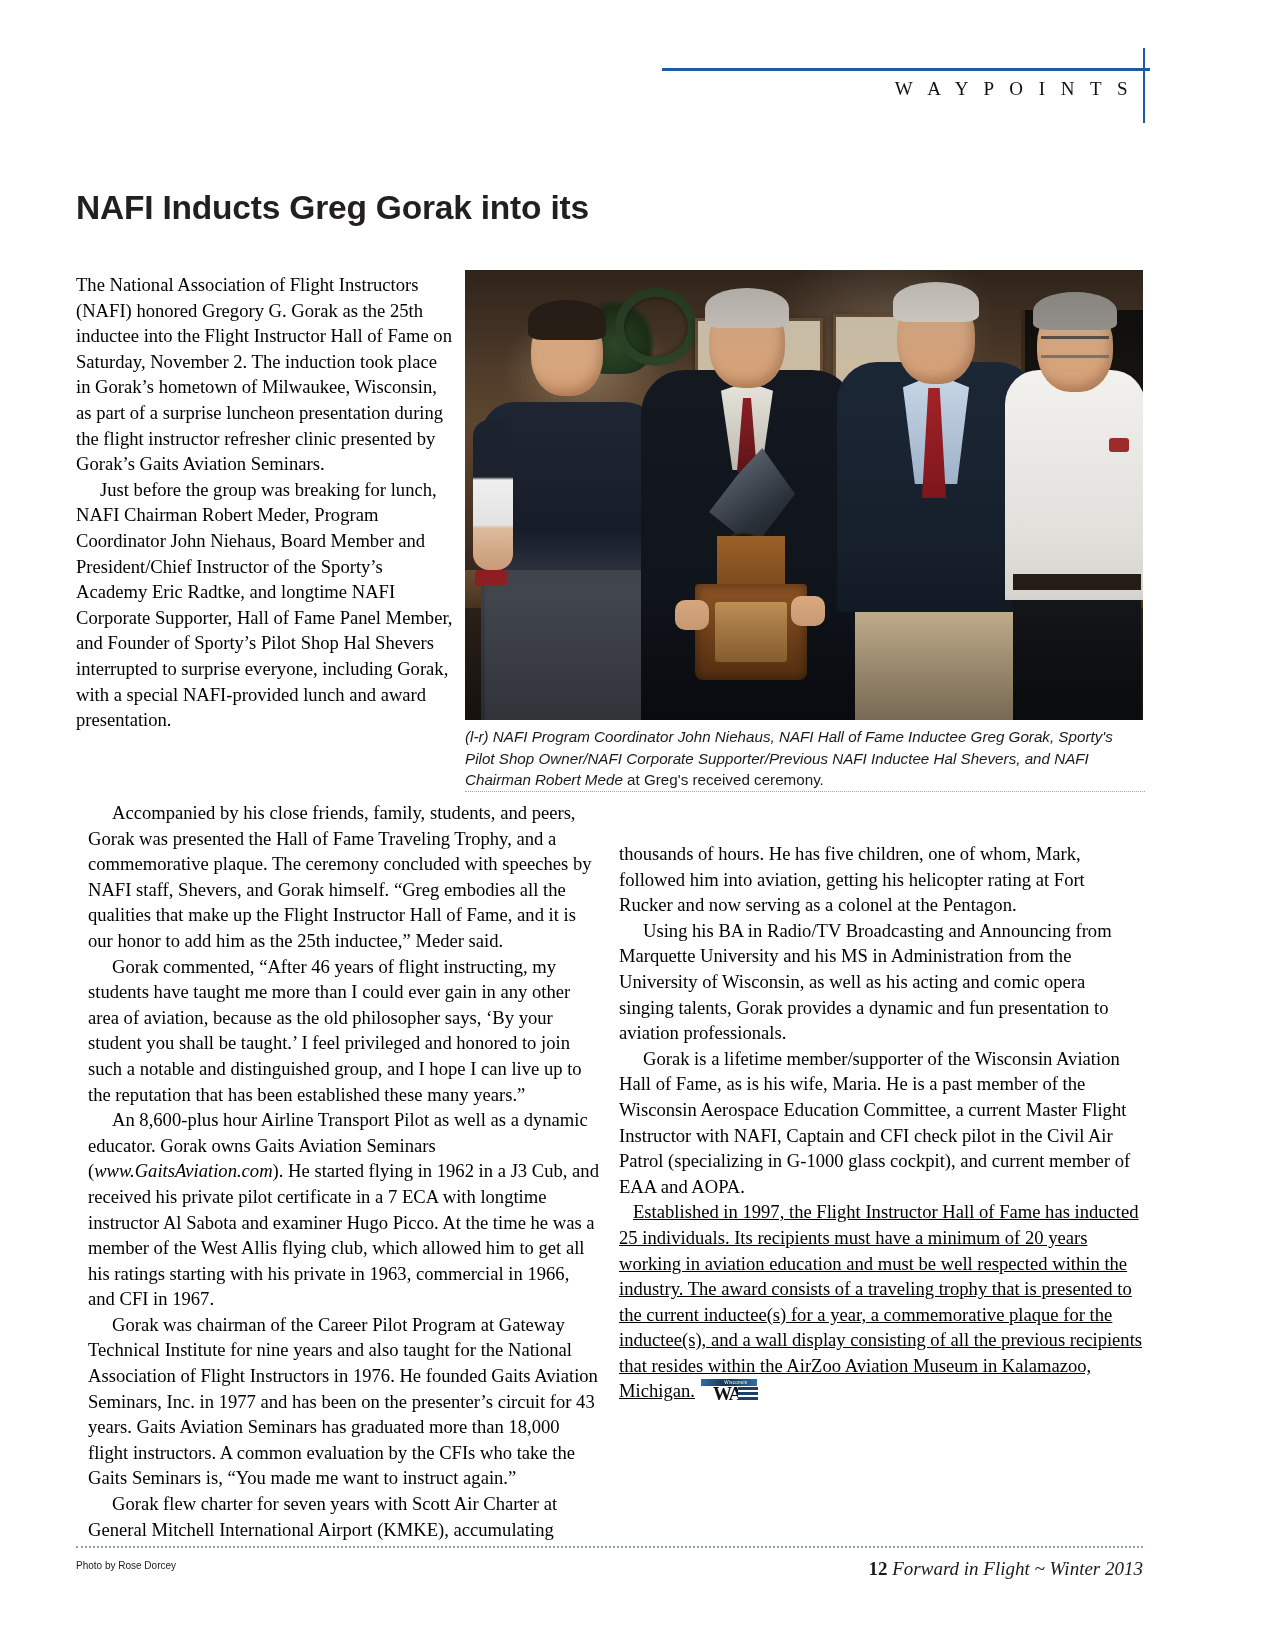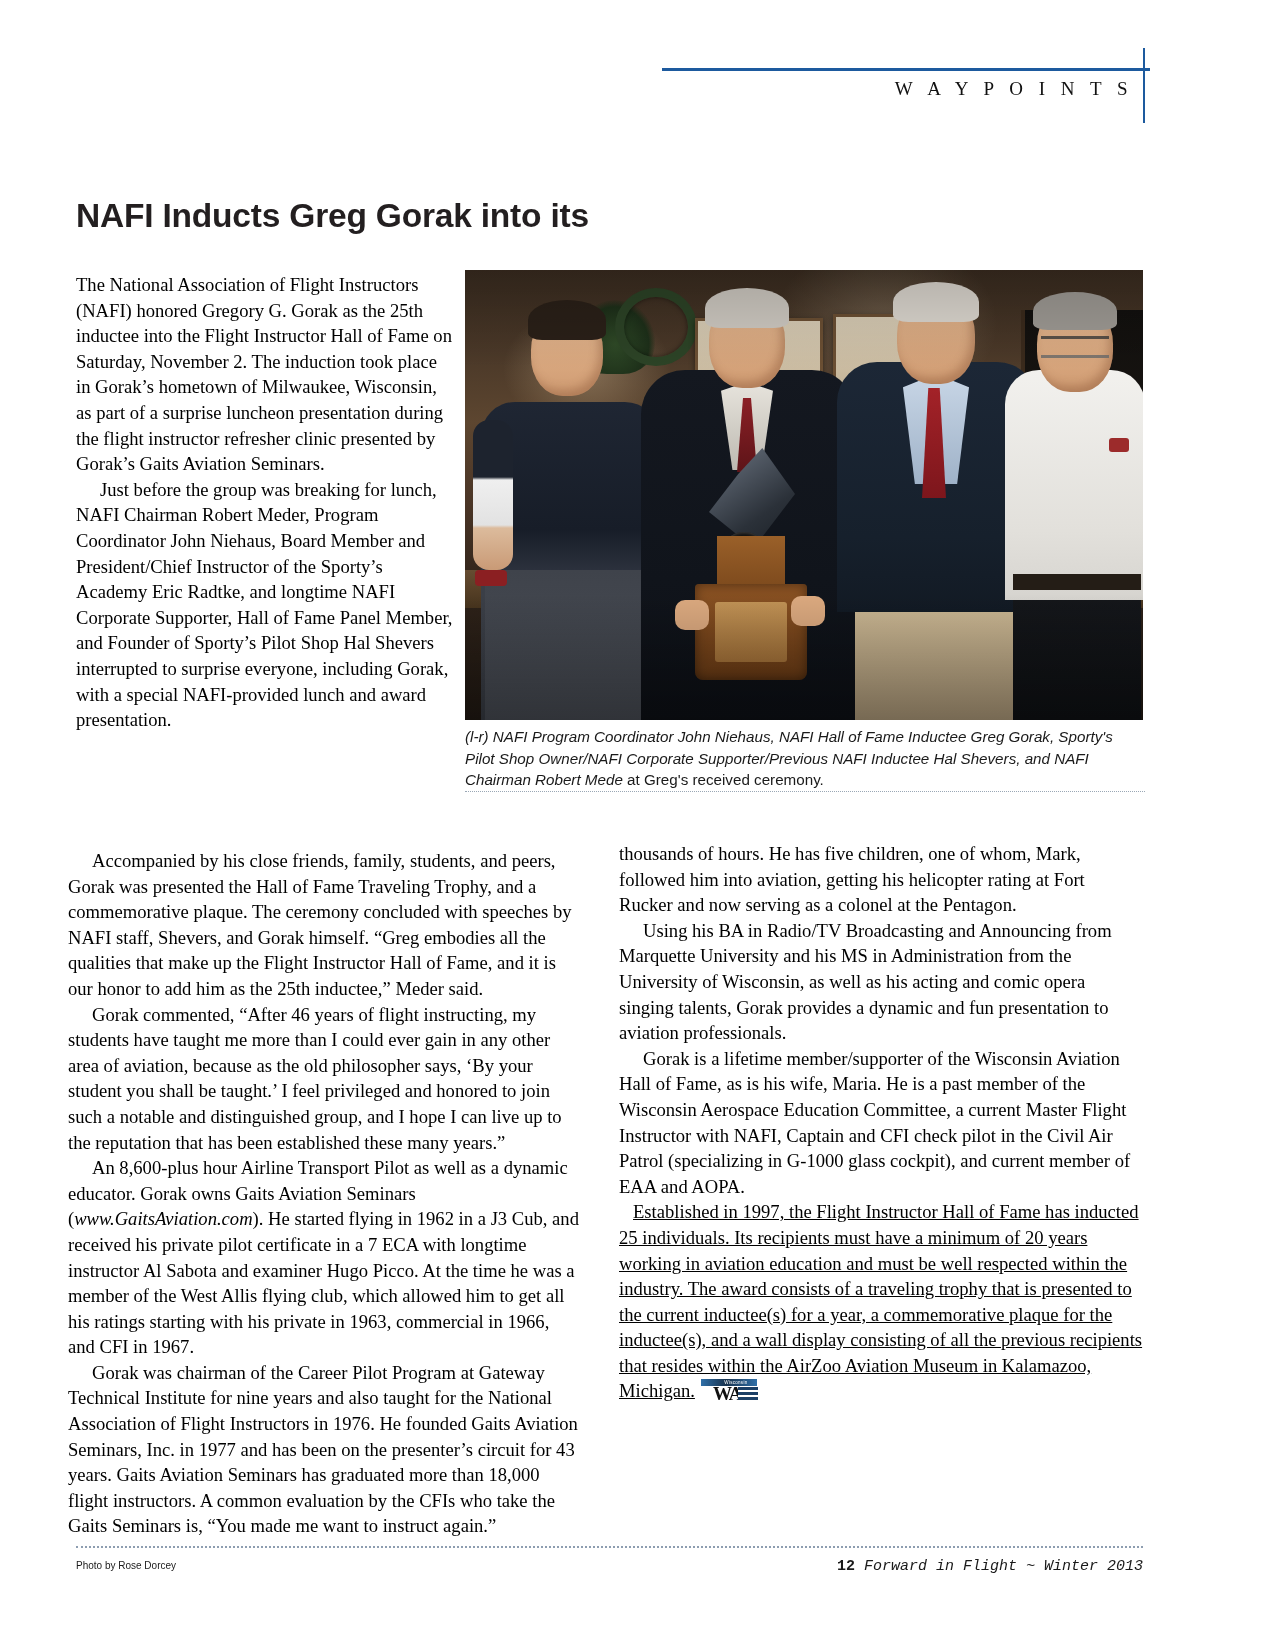--- a/index.html
+++ b/index.html
@@ -47,21 +47,21 @@
     font-size: 19px;
     letter-spacing: 5.5px;
     color: #111;
     white-space: nowrap;
   }
 
   
   .article-title {
     position: absolute;
     left: 76px;
-    top: 172px;
+    top: 164px;
     width: 700px;
     font-family: "Liberation Sans", sans-serif;
     font-weight: bold;
     font-size: 33.5px;
     line-height: 43px;
     color: #231f20;
     letter-spacing: -0.2px;
   }
 
   
@@ -311,24 +311,23 @@
   .col p.ind { text-indent: 24px; }
   .col p.ind-sm { text-indent: 14px; text-decoration: underline; }
   .col i { font-style: italic; }
 
   .col-left-top {
     left: 76px;
     top: 272px;
     width: 380px;
   }
   .col-left-bottom {
-    left: 68px;
+    left: 88px;
     top: 800px;
     width: 512px;
-    margin-top: 48px;
   }
   .col-right {
     left: 619px;
     top: 841px;
     width: 524px;
   }
 
   
   .waf-logo {
     display: inline-block;
@@ -371,23 +370,23 @@
     left: 76px;
     top: 1560px;
     font-family: "Liberation Sans", sans-serif;
     font-size: 10px;
     color: #1a1a1a;
   }
   .footer-right {
     position: absolute;
     right: 132px;
     top: 1558px;
-    font-family: Liberation Mono, monospace;
+    font-family: Liberation Serif, serif;
     font-style: italic;
-    font-size: 15px;
+    font-size: 19px;
     color: #1a1a1a;
     white-space: nowrap;
   }
   .footer-right b { font-style: normal; font-weight: bold; }
 </style>
 </head>
 <body>
 
 <div class="page-header">
   <div class="hdr-rule-h"></div>
@@ -468,20 +467,21 @@
 <div class="col col-left-top">
   <p>The National Association of Flight Instructors (NAFI) honored Gregory G. Gorak as the 25th inductee into the Flight Instructor Hall of Fame on Saturday, November 2. The induction took place in Gorak’s hometown of Milwaukee, Wisconsin, as part of a surprise luncheon presentation during the flight instructor refresher clinic presented by Gorak’s Gaits Aviation Seminars.</p>
   <p class="ind">Just before the group was breaking for lunch, NAFI Chairman Robert Meder, Program Coordinator John Niehaus, Board Member and President/Chief Instructor of the Sporty’s Academy Eric Radtke, and longtime NAFI Corporate Supporter, Hall of Fame Panel Member, and Founder of Sporty’s Pilot Shop Hal Shevers interrupted to surprise everyone, including Gorak, with a special NAFI-provided lunch and award presentation.</p>
 </div>
 
 <div class="col col-left-bottom">
   <p class="ind">Accompanied by his close friends, family, students, and peers, Gorak was presented the Hall of Fame Traveling Trophy, and a commemorative plaque. The ceremony concluded with speeches by NAFI staff, Shevers, and Gorak himself. “Greg embodies all the qualities that make up the Flight Instructor Hall of Fame, and it is our honor to add him as the 25th inductee,” Meder said.</p>
   <p class="ind">Gorak commented, “After 46 years of flight instructing, my students have taught me more than I could ever gain in any other area of aviation, because as the old philosopher says, ‘By your student you shall be taught.’ I feel privileged and honored to join such a notable and distinguished group, and I hope I can live up to the reputation that has been established these many years.”</p>
   <p class="ind"><span>An 8,600-plus hour Airline Transport Pilot as well as a dynamic educator. Gorak owns Gaits Aviation Seminars (</span><i>www.GaitsAviation.com</i><span>). He started flying in 1962 in a J3 Cub, and received his private pilot certificate in a 7 ECA with longtime instructor Al Sabota and examiner Hugo Picco. At the time he was a member of the West Allis flying club, which allowed him to get all his ratings starting with his private in 1963, commercial in 1966, and CFI in 1967.</span></p>
   <p class="ind">Gorak was chairman of the Career Pilot Program at Gateway Technical Institute for nine years and also taught for the National Association of Flight Instructors in 1976. He founded Gaits Aviation Seminars, Inc. in 1977 and has been on the presenter’s circuit for 43 years. Gaits Aviation Seminars has graduated more than 18,000 flight instructors. A common evaluation by the CFIs who take the Gaits Seminars is, “You made me want to instruct again.”</p>
+  <p class="ind">Gorak flew charter for seven years with Scott Air Charter at General Mitchell International Airport (KMKE), accumulating</p>
 </div>
 
 <div class="col col-right">
   <p>thousands of hours. He has five children, one of whom, Mark, followed him into aviation, getting his helicopter rating at Fort Rucker and now serving as a colonel at the Pentagon.</p>
   <p class="ind">Using his BA in Radio/TV Broadcasting and Announcing from Marquette University and his MS in Administration from the University of Wisconsin, as well as his acting and comic opera singing talents, Gorak provides a dynamic and fun presentation to aviation professionals.</p>
   <p class="ind">Gorak is a lifetime member/supporter of the Wisconsin Aviation Hall of Fame, as is his wife, Maria. He is a past member of the Wisconsin Aerospace Education Committee, a current Master Flight Instructor with NAFI, Captain and CFI check pilot in the Civil Air Patrol (specializing in G-1000 glass cockpit), and current member of EAA and AOPA.</p>
   <p class="ind-sm"><span> Established in 1997, the Flight Instructor Hall of Fame has inducted 25 individuals. Its recipients must have a minimum of 20 years working in aviation education and must be well respected within the industry. The award consists of a traveling trophy that is presented to the current inductee(s) for a year, a commemorative plaque for the inductee(s), and a wall display consisting of all the previous recipients that resides within the AirZoo Aviation Museum in Kalamazoo, Michigan.</span><span class="waf-logo"><span class="waf-top">Wisconsin Aviation Hall of Fame</span><span class="waf-main">WAF</span><span class="waf-bars"></span></span></p>
 </div>
 
 <div class="footer-rule"></div>

